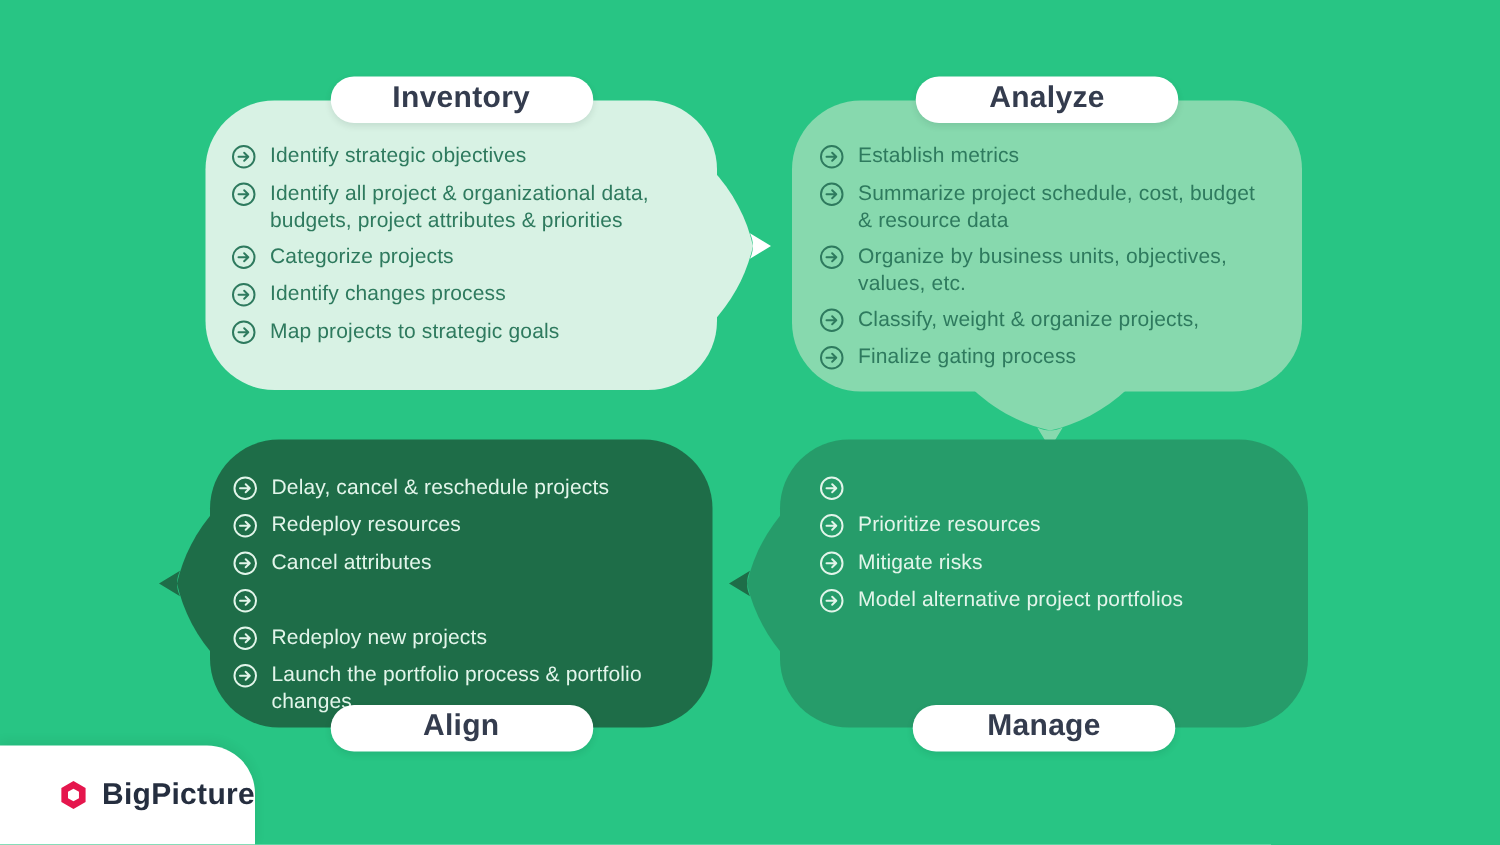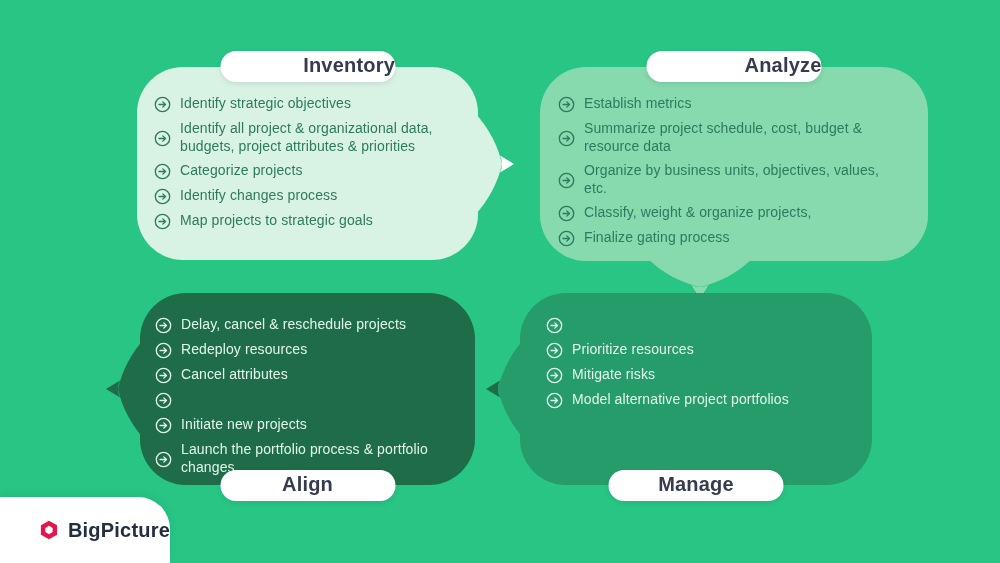--- a/index.html
+++ b/index.html
@@ -5,31 +5,31 @@
   html,body{margin:0;padding:0;}
   body{font-family:"Liberation Sans","DejaVu Sans",sans-serif;}
   .canvas{
     position:relative;width:1000px;height:563px;overflow:hidden;
     background:var(--c-background);
   }
   .bubble{
     position:absolute;border-radius:46px;box-sizing:border-box;z-index:2;
   }
   .bubble ul{list-style:none;margin:0;padding:0;}
-  .bubble li{display:flex;align-items:center;margin-bottom:7px;}
+  .bubble li{display:flex;align-items:flex-start;margin-bottom:7px;}
   .bi{flex:0 0 17px;width:17px;height:17px;margin-right:9px;margin-top:1px;}
   .bi svg{display:block;width:17px;height:17px;}
   .txt{font-size:14px;line-height:17.5px;letter-spacing:.1px;}
   .bubble-inventory{
     left:137px;top:67px;width:341px;height:193px;
     background:var(--c-inventory-bg);color:var(--c-text-dark);
     padding:28px 20px 0 17px;
   }
   .bubble-analyze{
-    left:540px;top:67px;width:388px;height:194px;
+    left:528px;top:67px;width:340px;height:194px;
     background:var(--c-analyze-bg);color:var(--c-text-dark);
     padding:28px 24px 0 18px;
   }
   .bubble-manage{
     left:520px;top:293px;width:352px;height:192px;
     background:var(--c-manage-bg);color:var(--c-text-light);
     padding:23px 22px 0 26px;
   }
   .bubble-align{
     left:140px;top:293px;width:335px;height:192px;
@@ -37,21 +37,21 @@
     padding:23px 14px 0 15px;
   }
   .pill{
     position:absolute;left:50%;transform:translateX(-50%);
     width:175px;text-align:center;z-index:3;
     background:var(--c-pill-bg);color:var(--c-pill-text);
     border-radius:17px;padding:3px 0 5px 0;
     font-size:20px;font-weight:600;letter-spacing:.2px;
     box-shadow:0 2px 5px rgba(0,40,25,.10);
   }
-  .pill-top{top:-16px;text-align:right;}
+  .pill-top{top:-16px;}
   .pill-bottom{bottom:-16px;}
   .tail{position:absolute;z-index:1;}
   .logo-card{
     position:absolute;left:0;bottom:0;width:170px;height:66px;z-index:4;
     background:var(--c-pill-bg);border-radius:0 32px 0 0;
     display:flex;align-items:center;padding-left:39px;box-sizing:border-box;
     box-shadow:0 -2px 8px rgba(0,40,25,.08);
   }
   .logo-card svg{display:block;margin-right:9px;}
   .logo-text{font-size:20px;font-weight:700;color:var(--c-logo-text);letter-spacing:.2px;}
@@ -250,21 +250,21 @@
             </svg>
           </span>
         </li>
       <li>
           <span class="bi">
             <svg viewBox="0 0 18 18">
               <circle cx="9" cy="9" r="7.6" fill="none" stroke="currentColor" stroke-width="1.4"></circle>
               <path d="M5.3 9H12M9.3 6.2L12.2 9L9.3 11.8" fill="none" stroke="currentColor" stroke-width="1.4" stroke-linecap="round" stroke-linejoin="round"></path>
             </svg>
           </span>
-          <span class="txt">Initiate new projects</span>
+          <span class="txt">Redeploy new projects</span>
         </li>
       <li>
           <span class="bi">
             <svg viewBox="0 0 18 18">
               <circle cx="9" cy="9" r="7.6" fill="none" stroke="currentColor" stroke-width="1.4"></circle>
               <path d="M5.3 9H12M9.3 6.2L12.2 9L9.3 11.8" fill="none" stroke="currentColor" stroke-width="1.4" stroke-linecap="round" stroke-linejoin="round"></path>
             </svg>
           </span>
           <span class="txt">Launch the portfolio process &amp; portfolio changes</span>
         </li>

